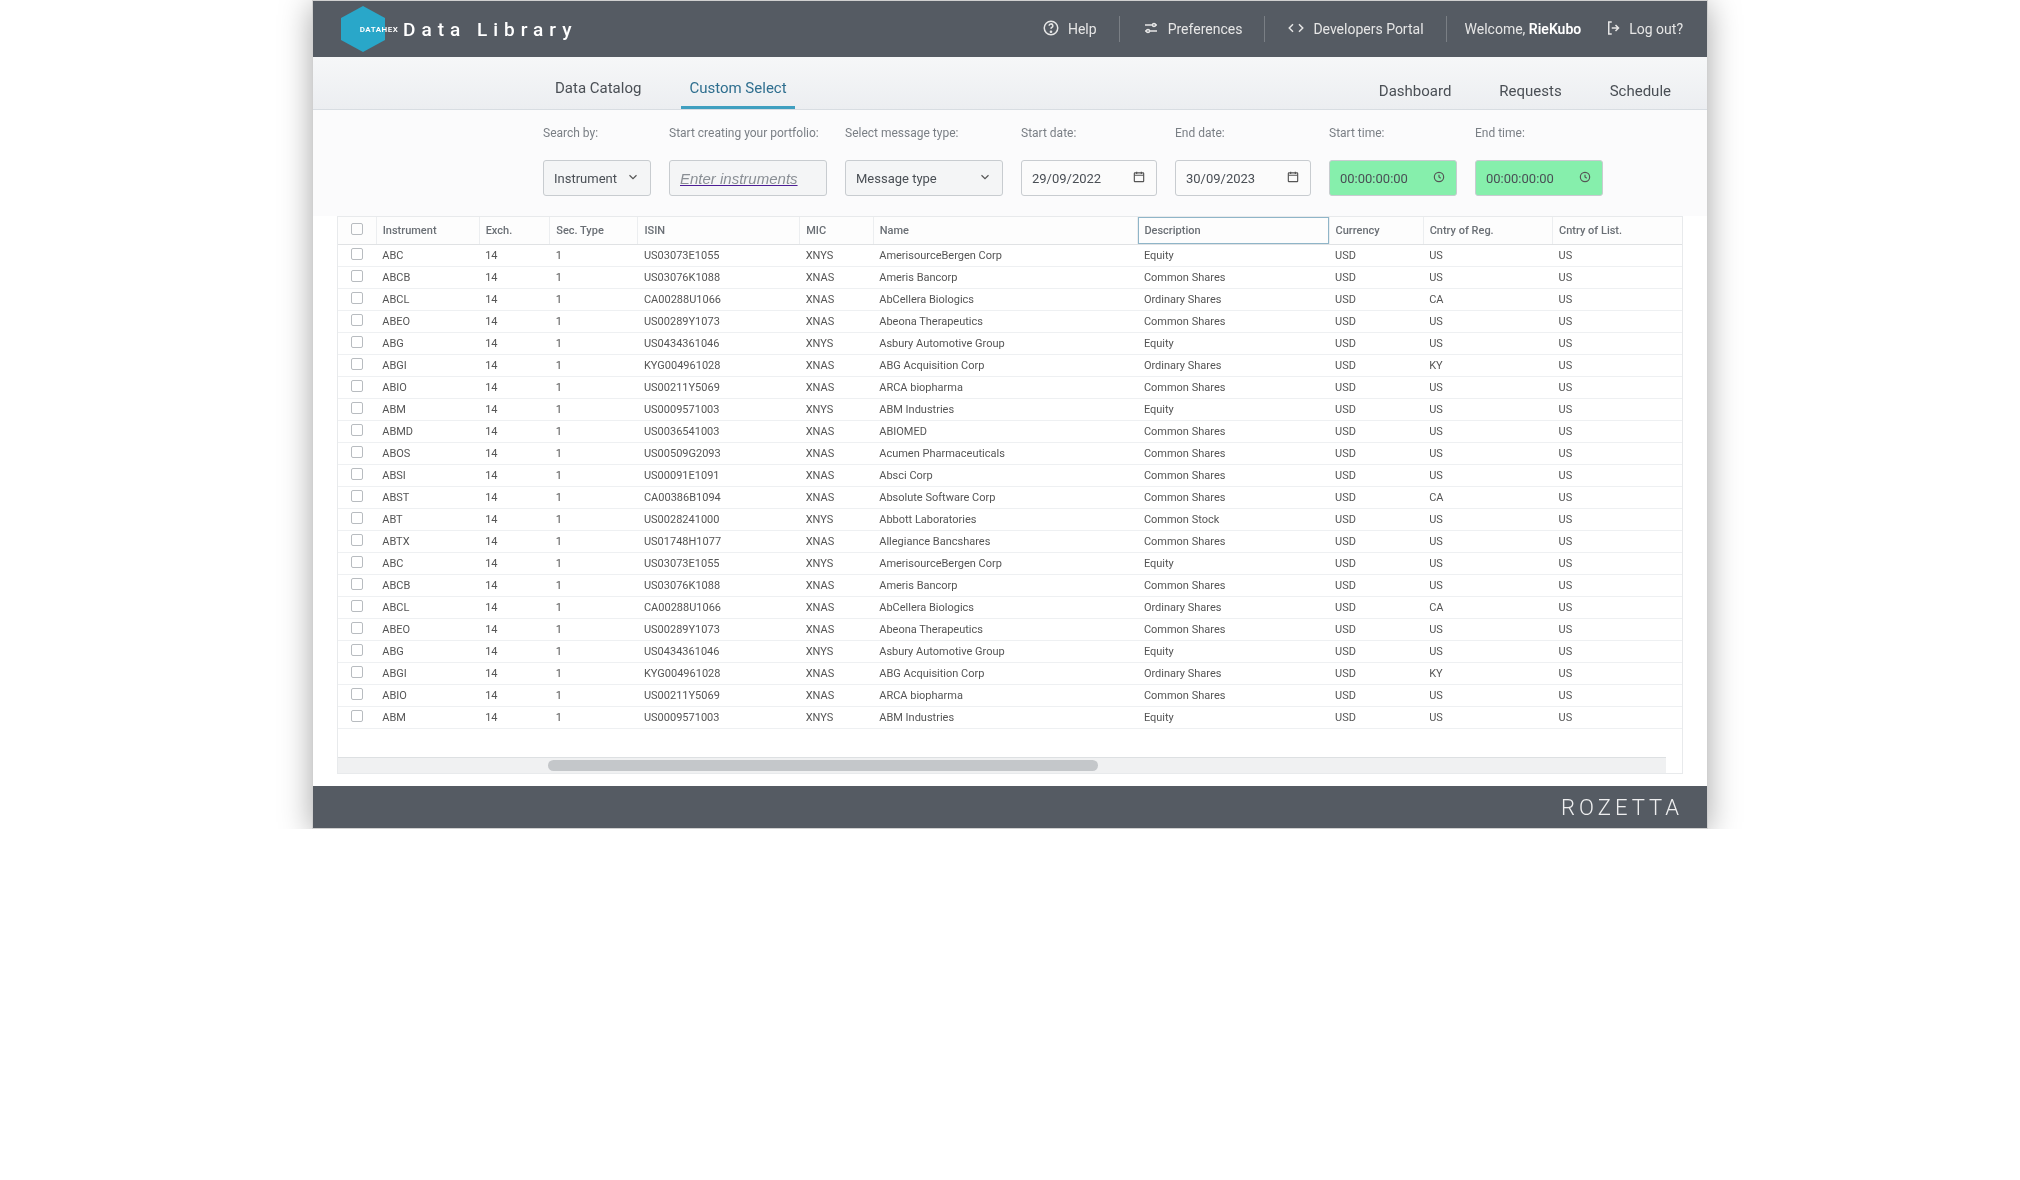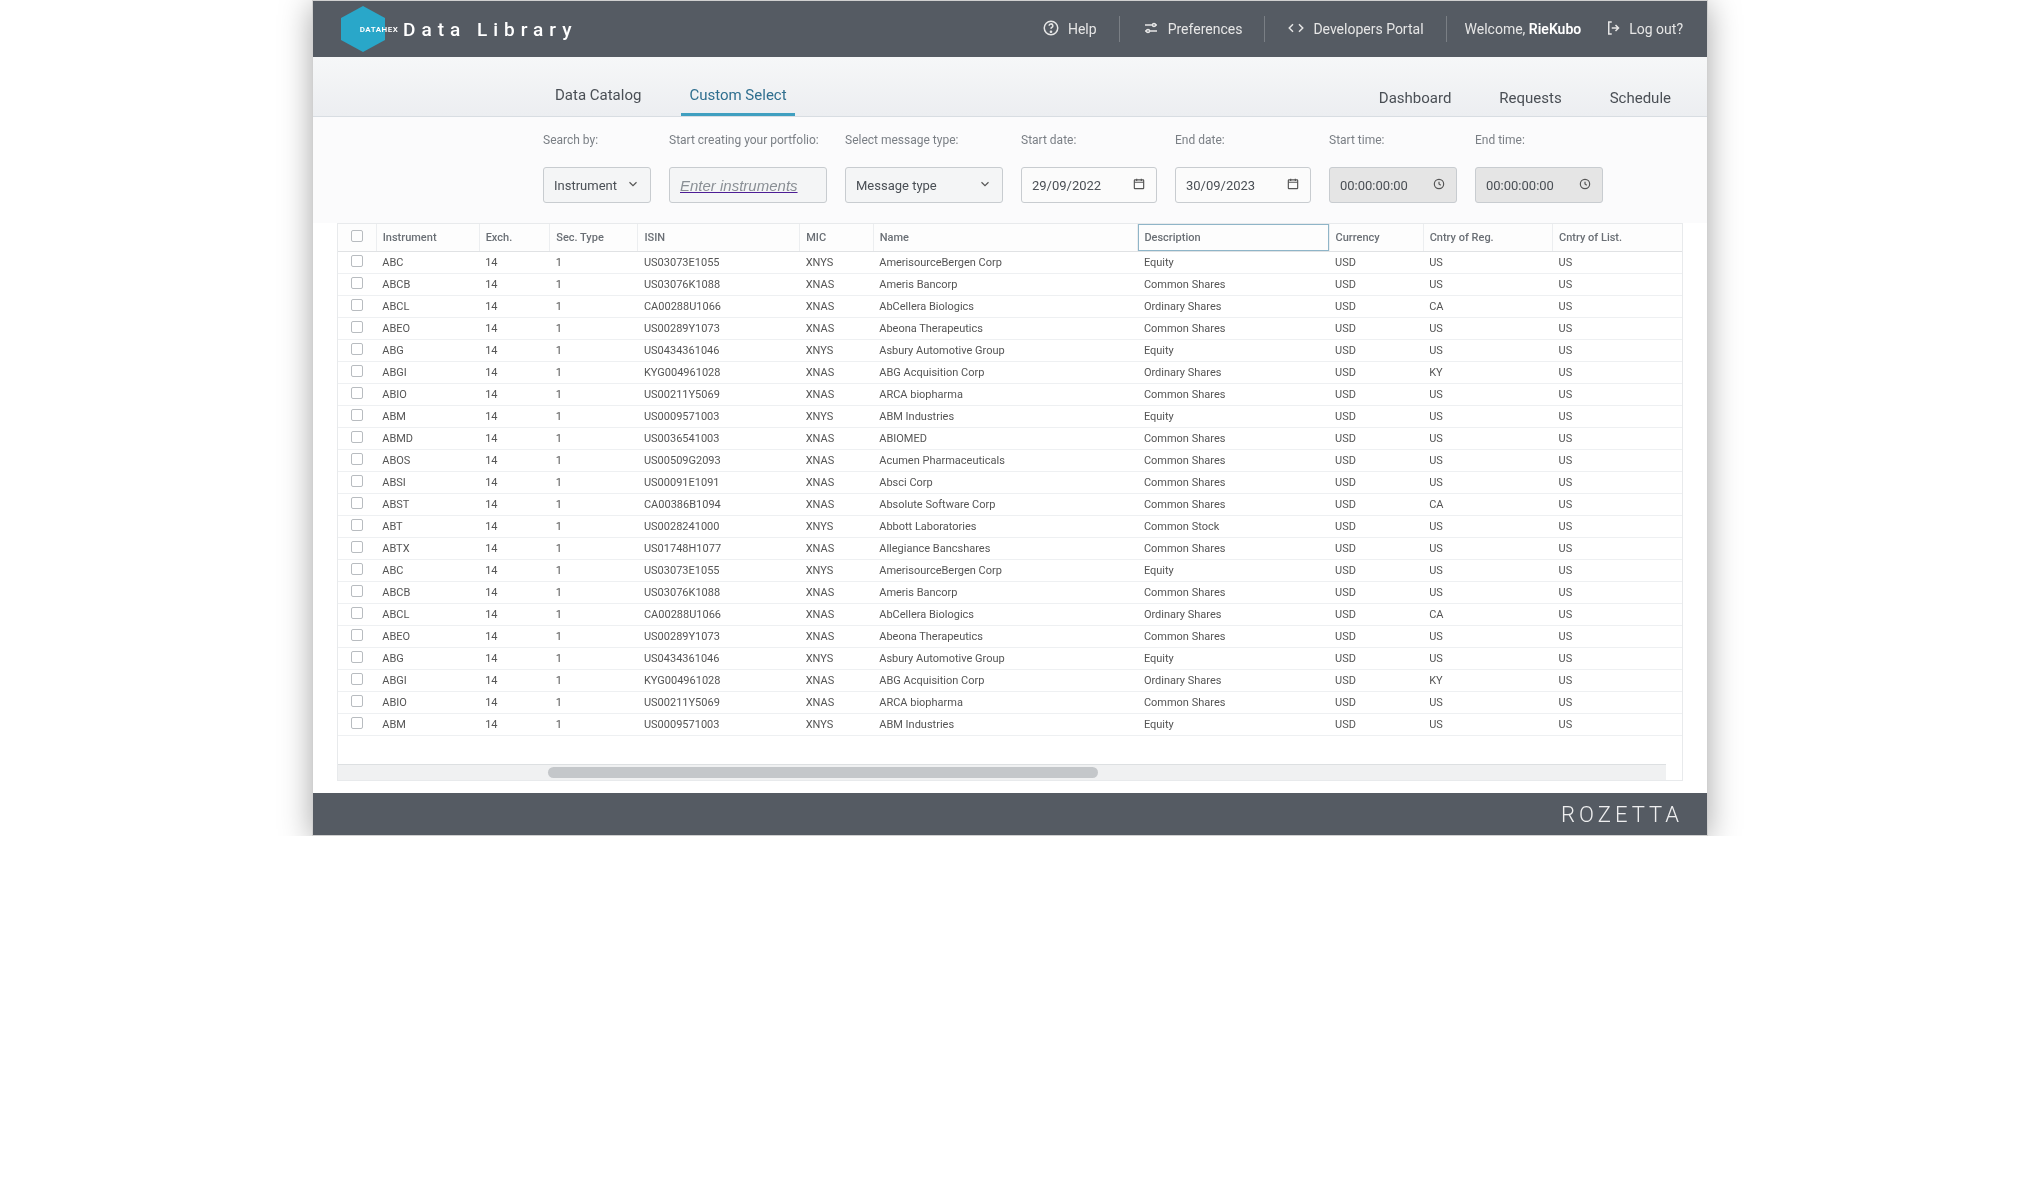--- a/index.html
+++ b/index.html
@@ -13,31 +13,31 @@
 .logo-hex .logo-text { position: relative; z-index: 1; font-size: 8px; letter-spacing: 0.5px; color: #fff; font-weight: 600; padding-left: 32px; }
 .app-title { font-size: 19px; letter-spacing: 6px; font-weight: 500; }
 .header-spacer { flex: 1; }
 .header-nav { display: flex; align-items: center; gap: 0; }
 .nav-item { display: flex; align-items: center; gap: 8px; padding: 0 22px; height: 36px; cursor: pointer; font-size: 14px; color: #e6e6e6; }
 .nav-sep { width: 1px; height: 26px; background: #7a7f85; }
 .welcome { padding: 0 18px; font-size: 14px; color: #e6e6e6; }
 .welcome b { font-weight: 600; color: #fff; }
 .logout { display: flex; align-items: center; gap: 6px; font-size: 14px; color: #e6e6e6; cursor: pointer; padding-left: 6px; }
 
-.tab-bar { background: linear-gradient(#f6f7f8, #eceef1); border-bottom: 1px solid #d8dde2; display: flex; align-items: flex-end; padding: 0 24px; height: 60px; }
+.tab-bar { background: linear-gradient(#f6f7f8, #eceef1); border-bottom: 1px solid #d8dde2; display: flex; align-items: flex-end; padding: 0 24px; height: 53px; }
 .tab-group-left { display: flex; gap: 32px; padding-left: 210px; }
 .tab-group-right { display: flex; gap: 32px; margin-left: auto; padding-right: 4px; }
 .tab { padding: 10px 8px 9px; font-size: 15px; color: #4a4f55; cursor: pointer; }
 .tab.active { color: #2f6f8f; border-bottom: 3px solid #3f9fc0; }
 
 .filter-bar { padding: 16px 24px 20px; background: #fbfbfc; display: flex; gap: 18px; align-items: flex-end; padding-left: 230px; }
 .filter-col { display: flex; flex-direction: column; gap: 4px; }
 .filter-label { font-size: 12px; color: #7a7f85; margin-bottom: 16px; }
 .ctrl { height: 36px; border: 1px solid #c8ccd0; background: #f4f5f6; border-radius: 3px; display: flex; align-items: center; padding: 0 10px; font-size: 13px; color: #4a4f55; position: relative; }
-.ctrl.light { background: #e5e5e5; }
+.ctrl.light { background: #86efac; }
 .ctrl input { border: 0; background: transparent; outline: none; width: 100%; font-size: 15px; color: #4c1d95; font-style: italic; text-decoration: underline; }
 .ctrl input::placeholder { color: #8a8f95; font-style: italic; }
 .ctrl .caret { margin-left: auto; }
 .icon-right { margin-left: auto; }
 .w-sm { width: 108px; }
 .w-md { width: 158px; }
 .w-lg { width: 158px; }
 .w-time { width: 128px; }
 .w-date { width: 136px; }
 .ctrl.date { background: #fbfbfb; }

